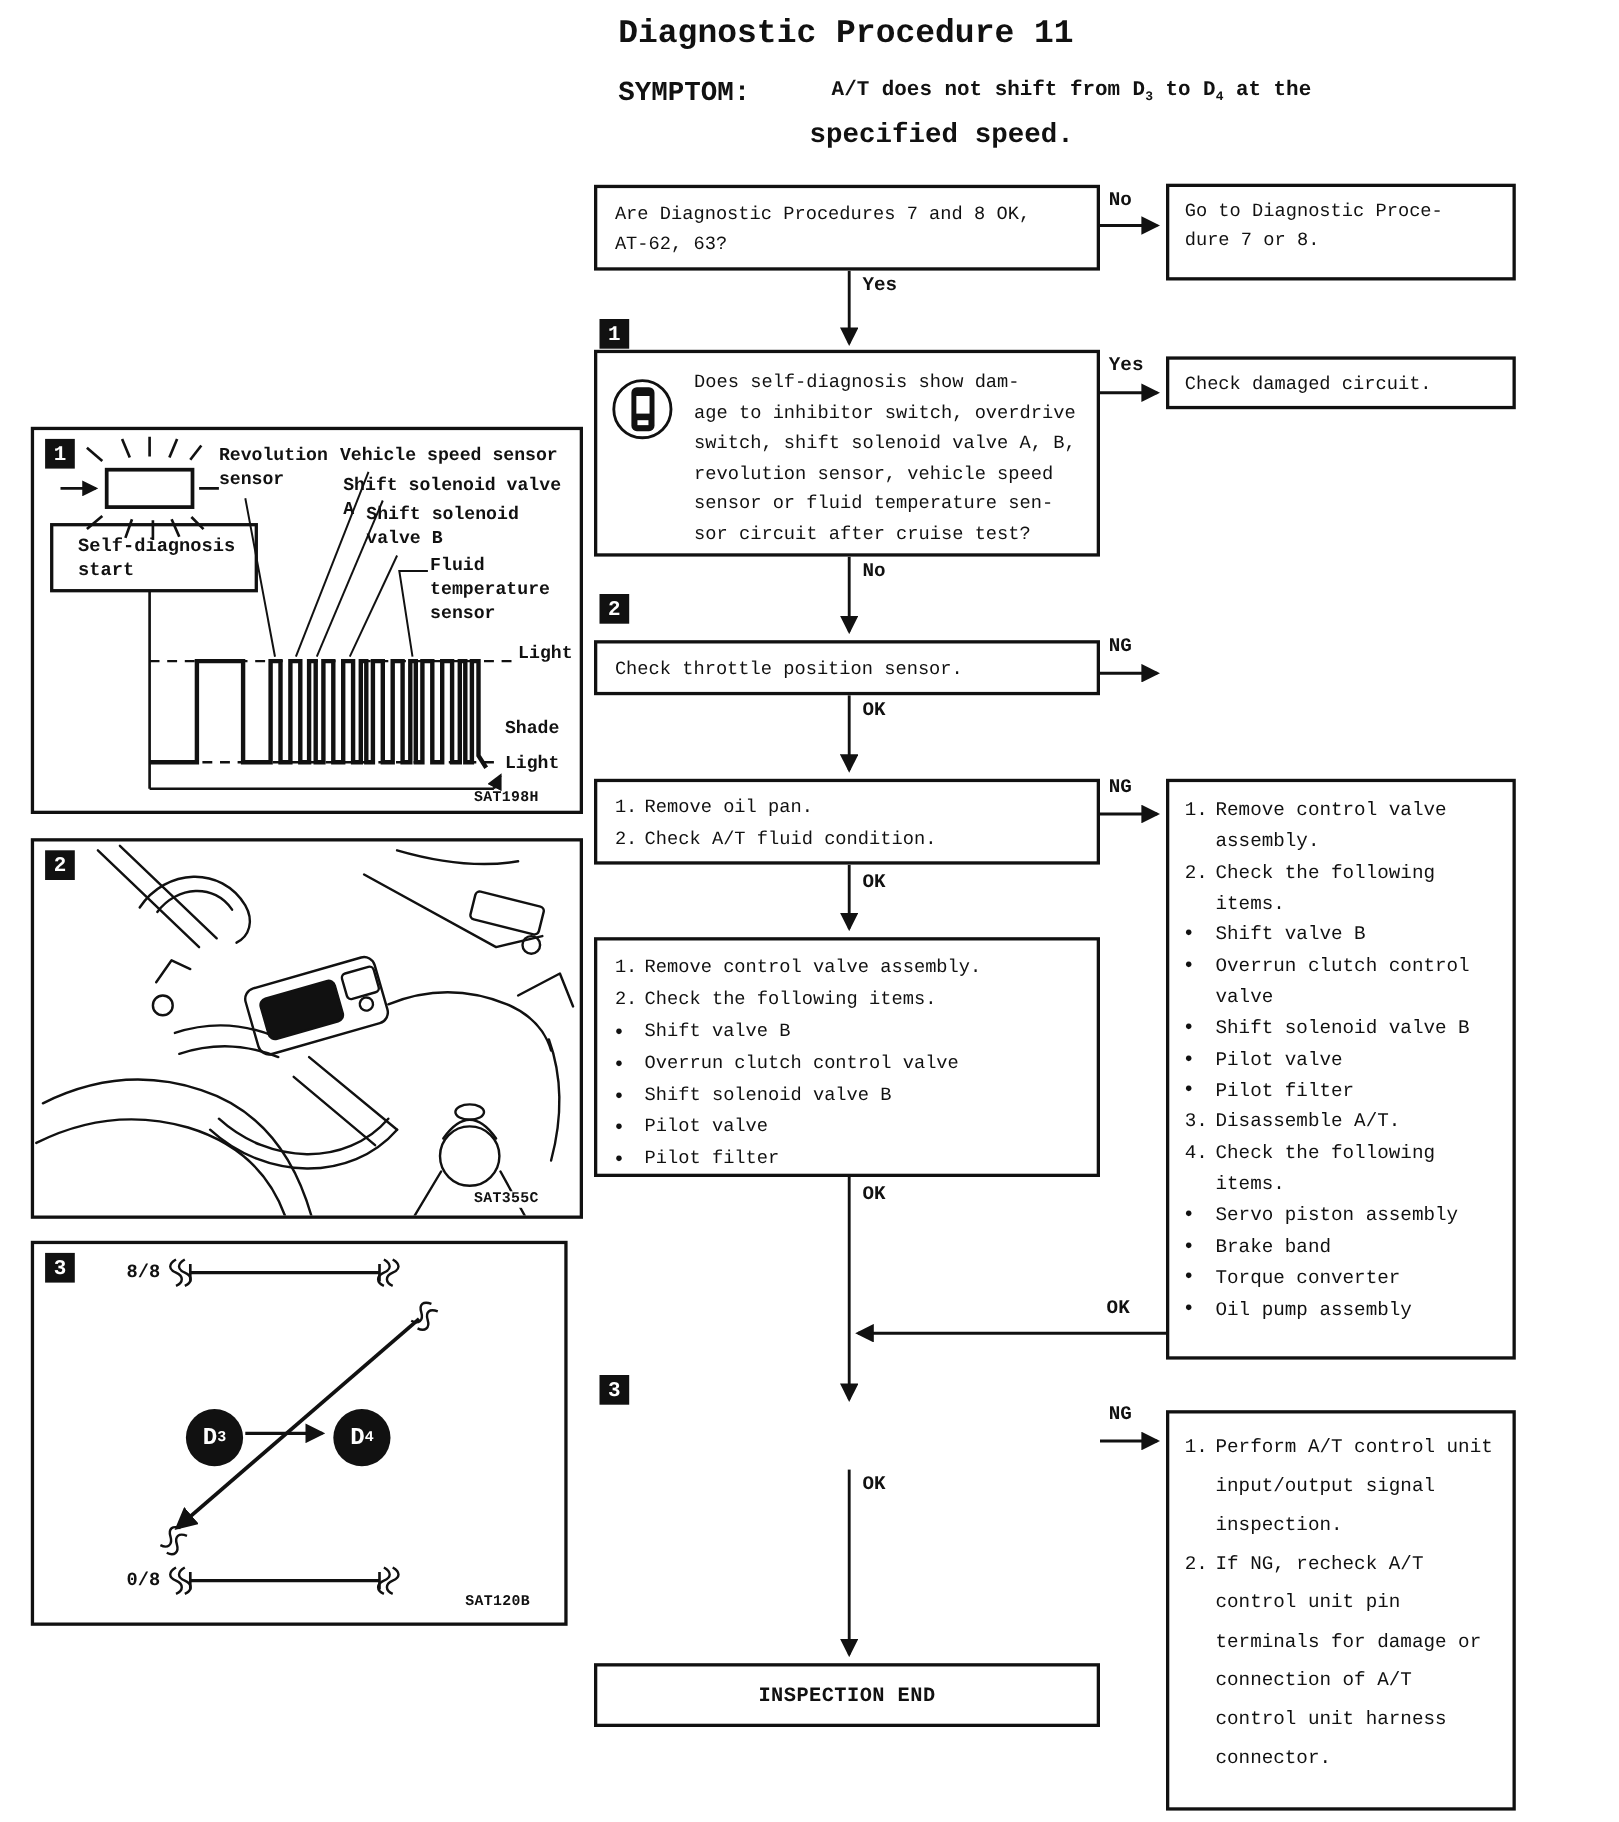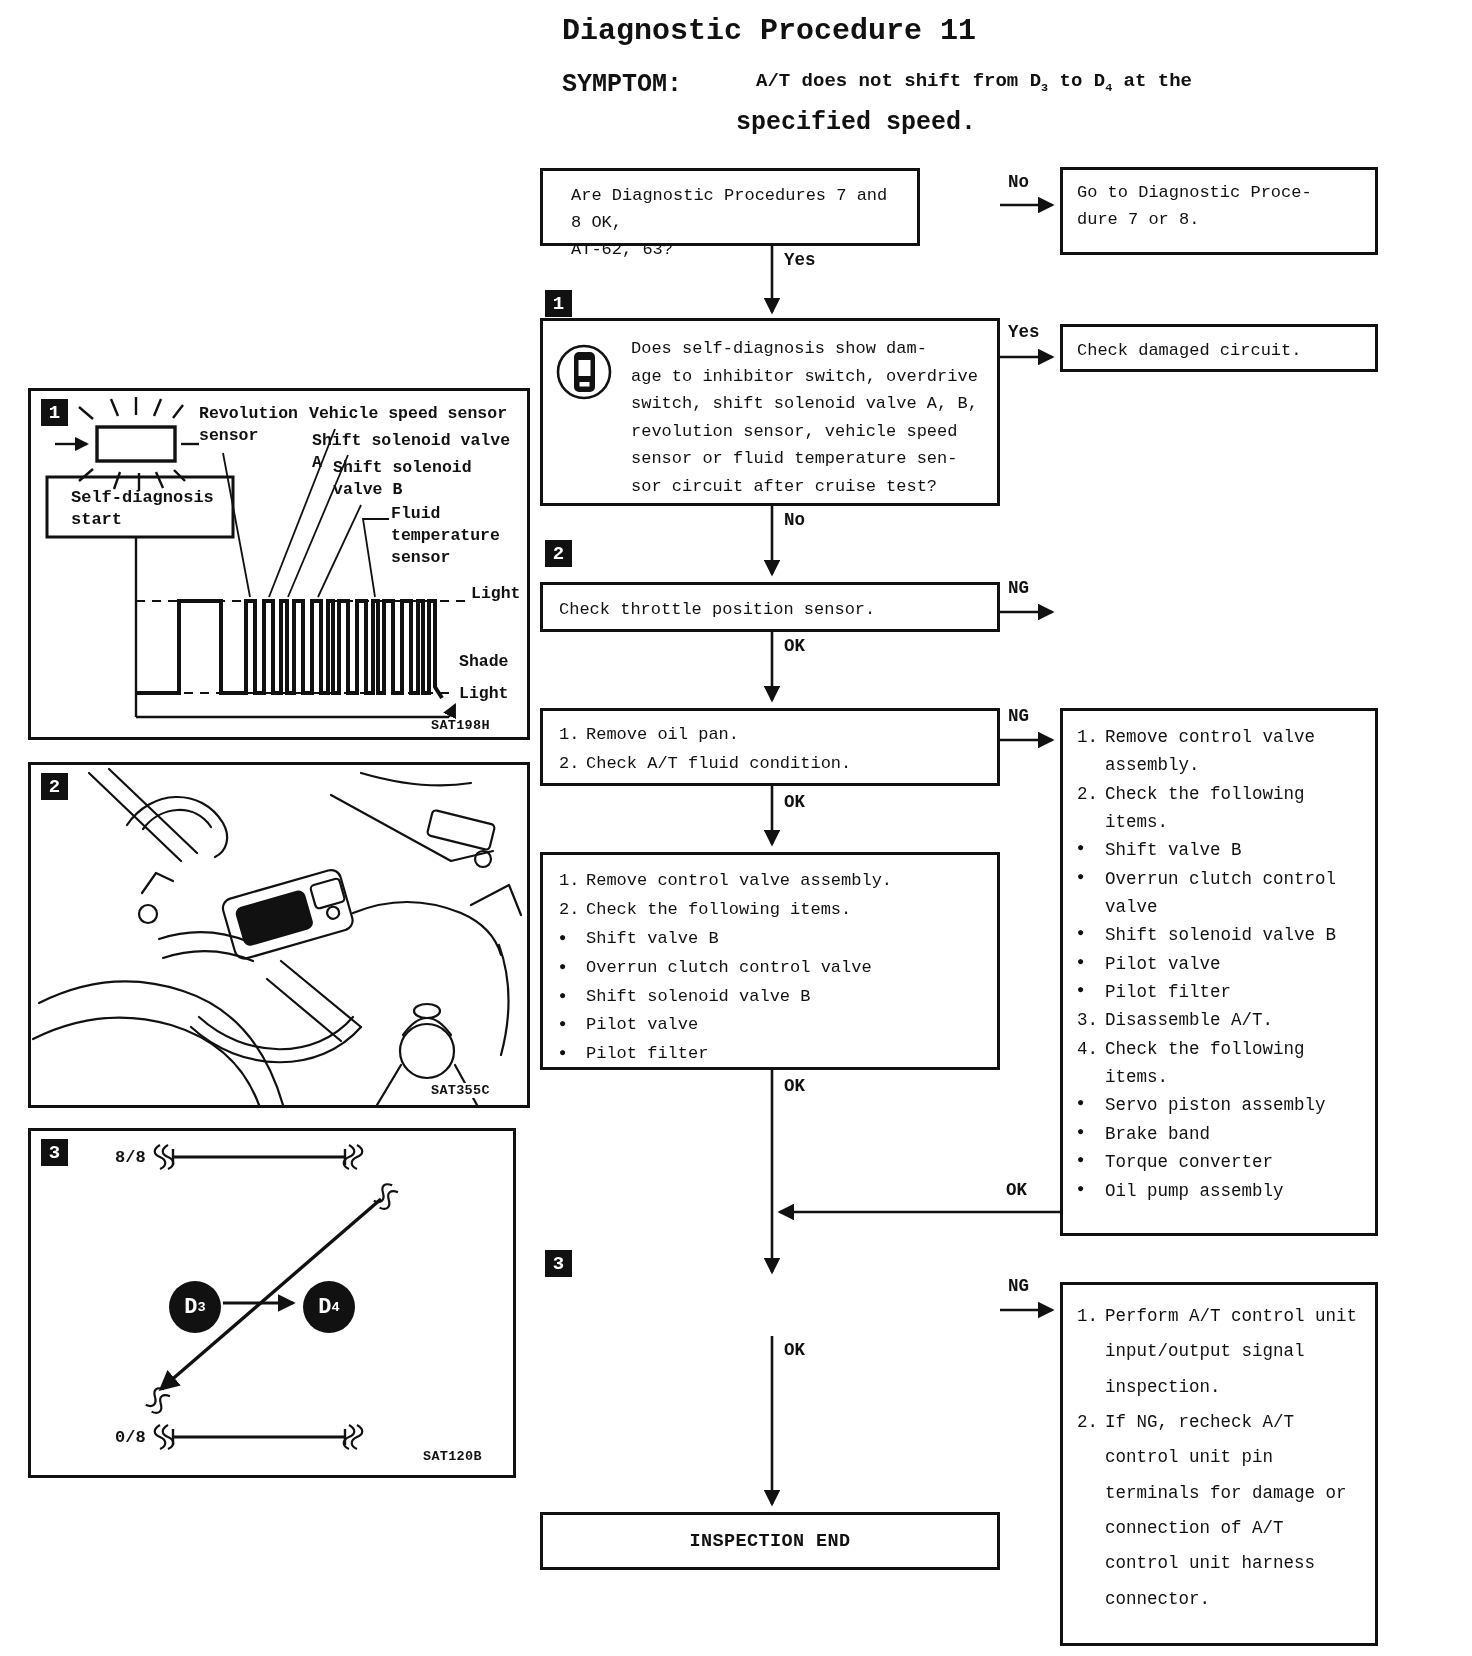--- a/index.html
+++ b/index.html
@@ -58,21 +58,21 @@
   <div class="abs" style="left:562px;top:70px;font-size:25px;font-weight:700;">SYMPTOM:</div>
   <div class="abs" style="left:736px;top:70px;font-size:19px;font-weight:700;margin-left:20px;">
     <span>A/T does not shift from D</span><sub>3</sub><span> to D</span><sub>4</sub><span> at the</span>
   </div>
   <div class="abs" style="left:736px;top:108px;font-size:25px;font-weight:700;">specified speed.</div>
 
   <div class="marker" style="left:545px;top:290px;">1</div>
   <div class="marker" style="left:545px;top:540px;">2</div>
   <div class="marker" style="left:545px;top:1250px;">3</div>
 
-  <div class="box" style="left:540px;top:168px;width:380px;height:78px;padding:11px 28px;">
+  <div class="box" style="left:540px;top:168px;width:460px;height:78px;padding:11px 16px;">
     <div class="btxt prewrap">Are Diagnostic Procedures 7 and 8 OK,
 AT-62, 63?</div>
   </div>
   <div class="lbl" style="left:1008px;top:172px;">No</div>
   <div class="box" style="left:1060px;top:167px;width:318px;height:88px;padding:9px 14px;">
     <div class="btxt prewrap">Go to Diagnostic Proce-
 dure 7 or 8.</div>
   </div>
   <div class="lbl" style="left:784px;top:250px;">Yes</div>
 

